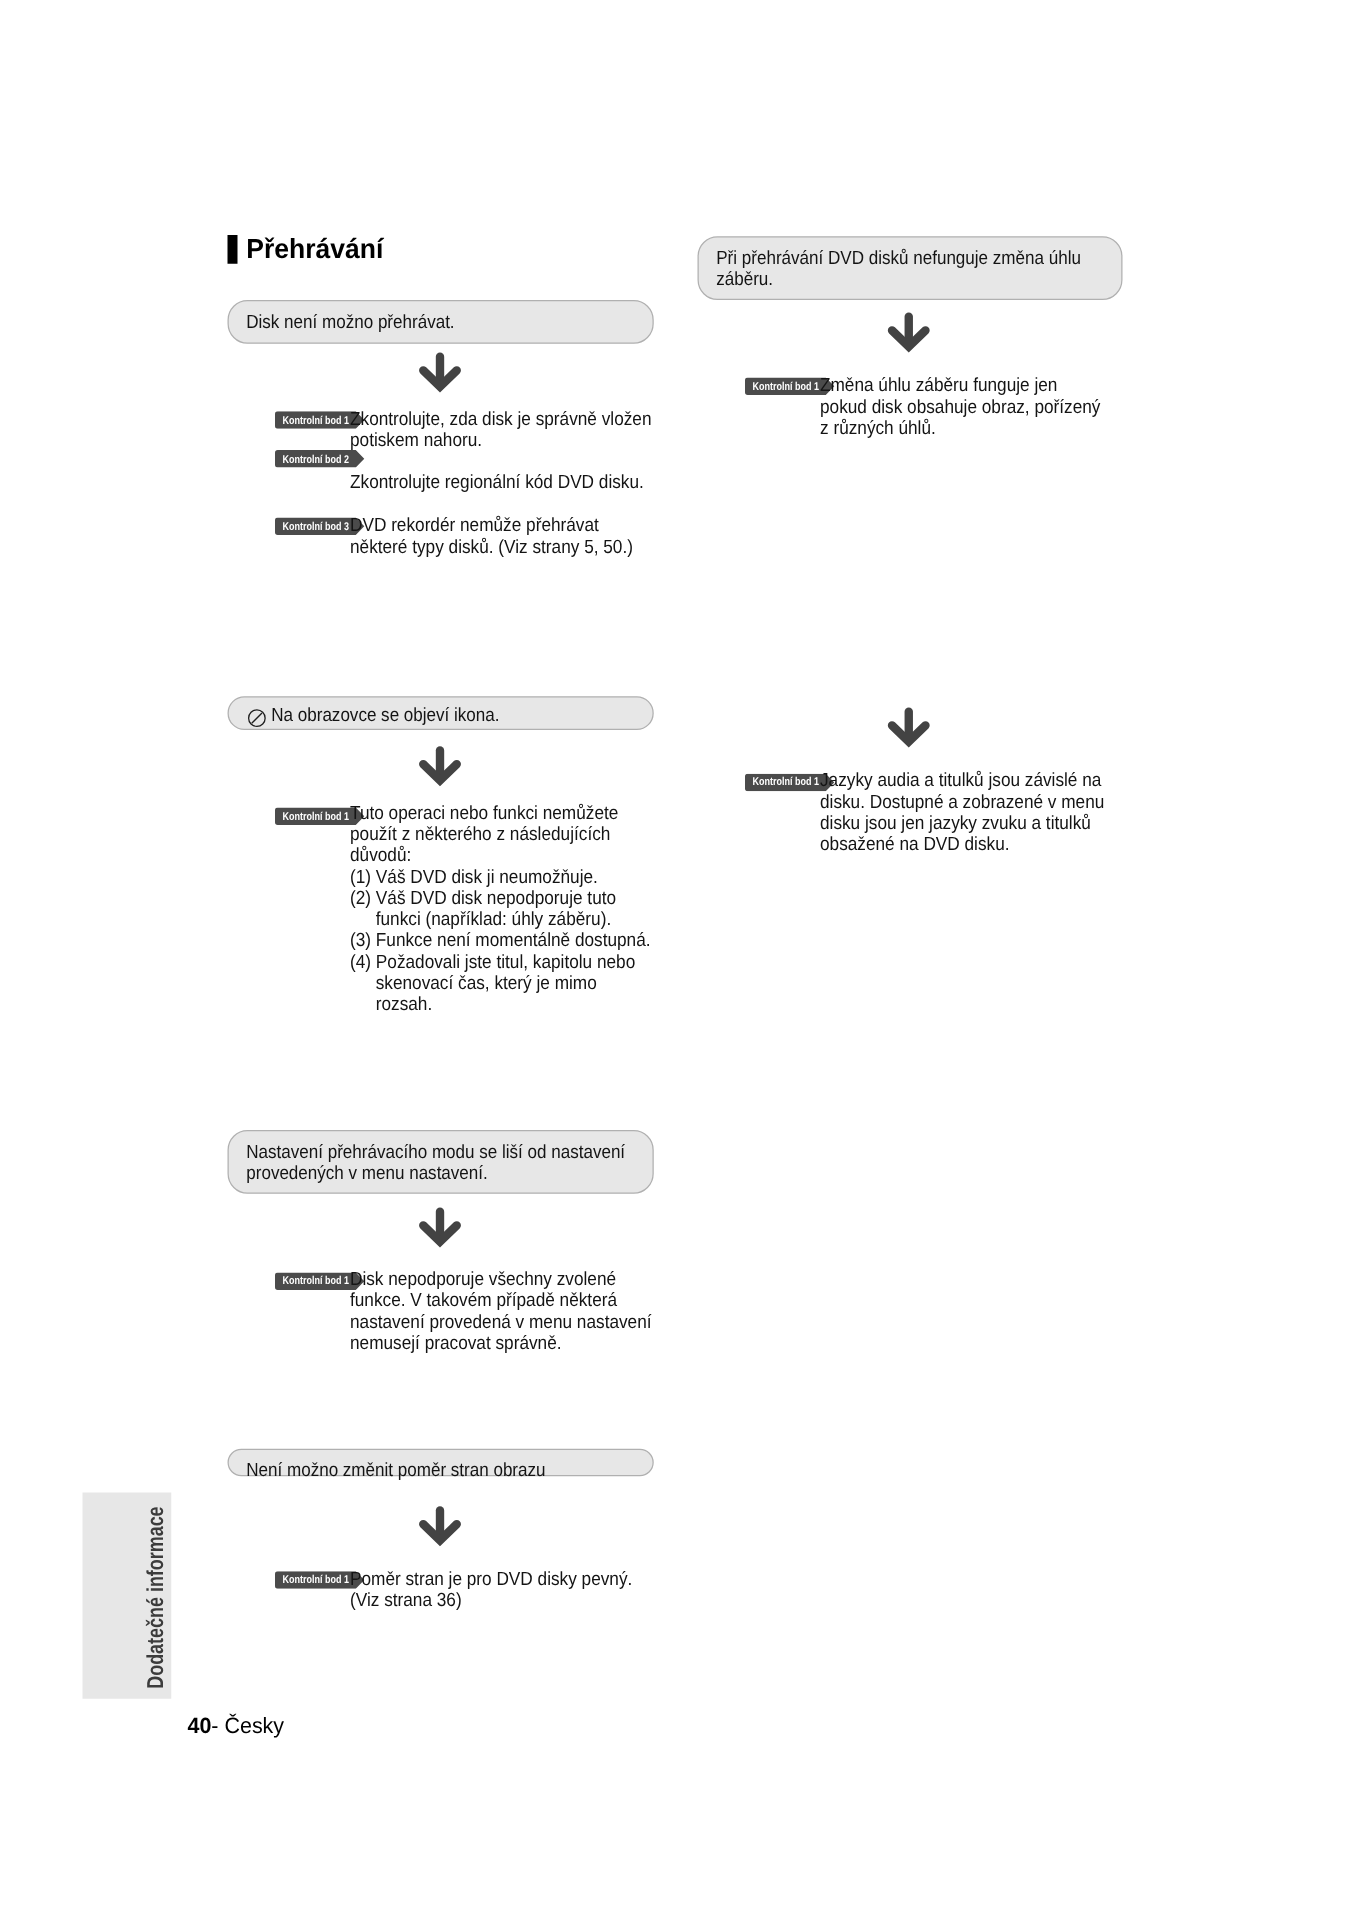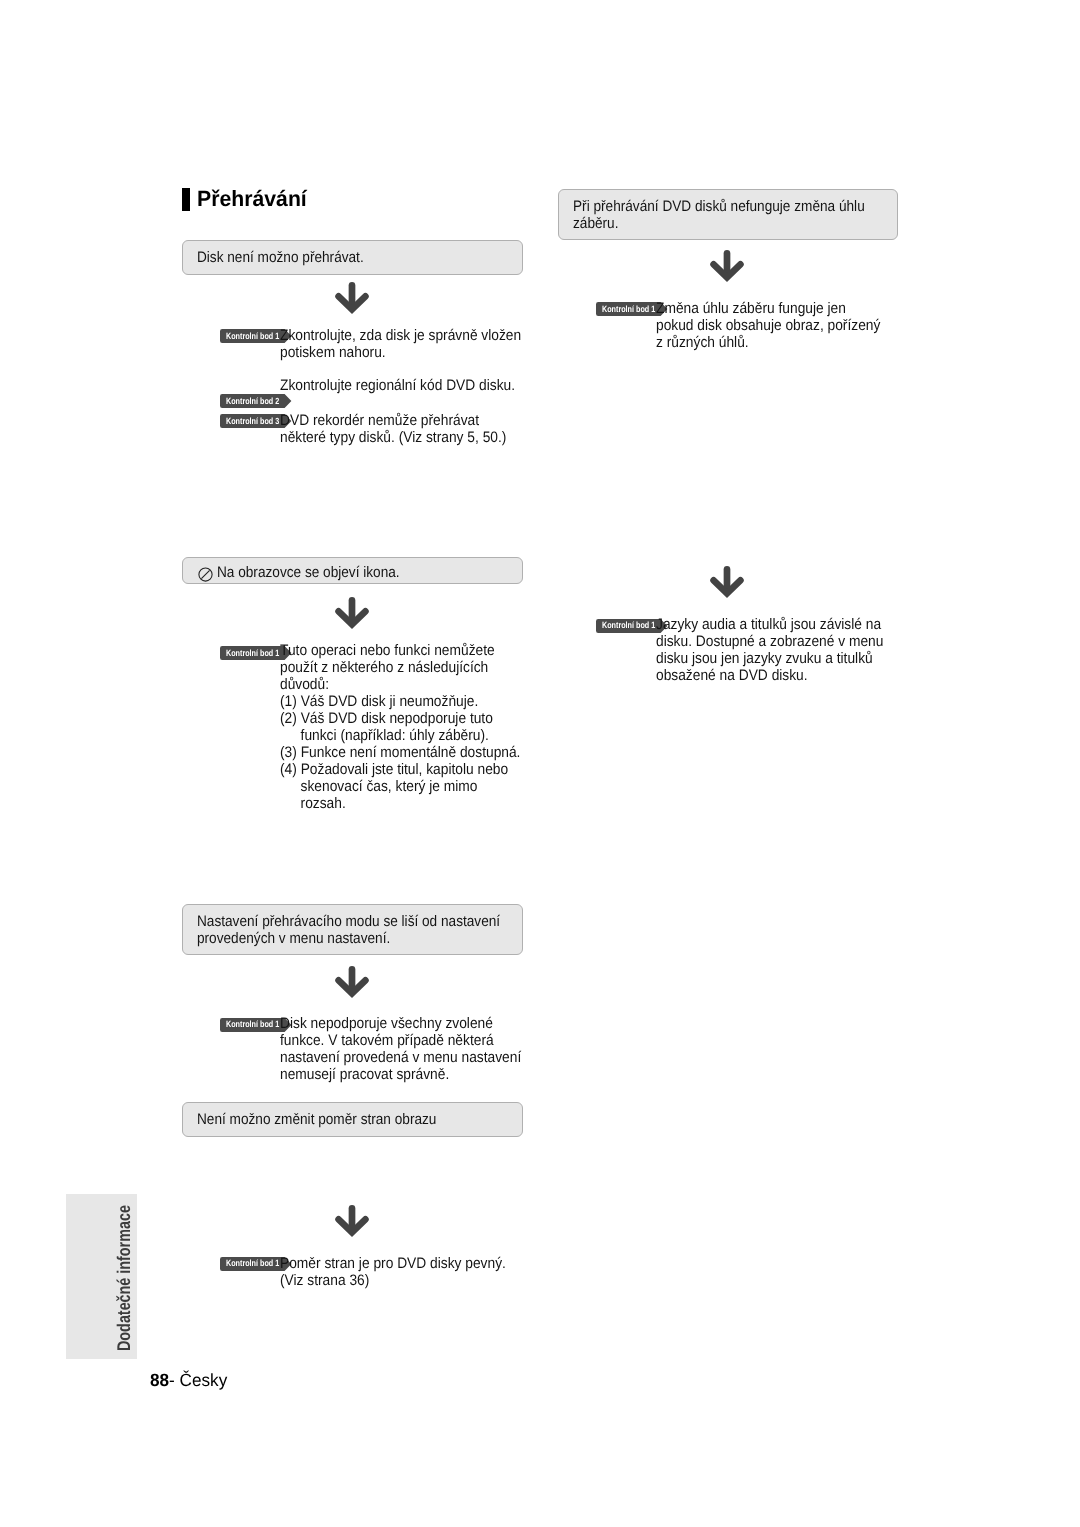--- a/index.html
+++ b/index.html
@@ -26,21 +26,21 @@
   
   .sect-head{ position:absolute; left:182px; top:188px; }
   .sect-bar{ position:absolute; left:0; top:0; width:7.5px; height:23.2px; background:#000; }
   .sect-title{ position:absolute; left:15px; top:0px; font-size:22px; line-height:22px;
     font-weight:bold; color:#000; white-space:pre;
     transform:scaleX(0.965); transform-origin:0 0; }
 
   
   .pbox{
     position:absolute; background:#e7e7e7; border:1.4px solid #b0b0b0;
-    border-radius:6px; box-sizing:border-box;
+    border-radius:16px; box-sizing:border-box;
   }
   .pbox .ptxt{
     position:absolute; left:14px; top:9.2px;
     font-size:15.2px; line-height:16.7px; color:#141414; white-space:pre;
     transform:scaleX(0.8975); transform-origin:0 0;
   }
 
   
   .arrow{ position:absolute; width:34px; height:36px; }
   .arrow svg{ display:block; width:34px; height:36px; overflow:visible; }
@@ -96,21 +96,21 @@
 
   <div class="badge" style="left:183px; top:329px;">
     <svg viewBox="0 0 75 14">
         <path d="M2.2 0 H64.6 L71.4 7 L64.6 14 H2.2 A2.2 2.2 0 0 1 0 11.8 V2.2 A2.2 2.2 0 0 1 2.2 0 Z" fill="#4b4b4b"></path>
       </svg>
     <div class="badge-label">Kontrolní bod 1</div>
   </div>
   <div class="ctext" style="left:280px; top:327px;"><span>Zkontrolujte, zda disk je správně vložen</span>
 <span>potiskem nahoru.</span></div>
 
-  <div class="badge" style="left:183px; top:394px;">
+  <div class="badge" style="left:183px; top:360px;">
     <svg viewBox="0 0 75 14">
         <path d="M2.2 0 H64.6 L71.4 7 L64.6 14 H2.2 A2.2 2.2 0 0 1 0 11.8 V2.2 A2.2 2.2 0 0 1 2.2 0 Z" fill="#4b4b4b"></path>
       </svg>
     <div class="badge-label">Kontrolní bod 2</div>
   </div>
   <div class="ctext" style="left:280px; top:376.5px;"><span>Zkontrolujte regionální kód DVD disku.</span></div>
 
   <div class="badge" style="left:183px; top:414px;">
     <svg viewBox="0 0 75 14">
         <path d="M2.2 0 H64.6 L71.4 7 L64.6 14 H2.2 A2.2 2.2 0 0 1 0 11.8 V2.2 A2.2 2.2 0 0 1 2.2 0 Z" fill="#4b4b4b"></path>
@@ -168,21 +168,21 @@
     <svg viewBox="0 0 75 14">
         <path d="M2.2 0 H64.6 L71.4 7 L64.6 14 H2.2 A2.2 2.2 0 0 1 0 11.8 V2.2 A2.2 2.2 0 0 1 2.2 0 Z" fill="#4b4b4b"></path>
       </svg>
     <div class="badge-label">Kontrolní bod 1</div>
   </div>
   <div class="ctext" style="left:280px; top:1015px;"><span>Disk nepodporuje všechny zvolené</span>
 <span>funkce. V takovém případě některá</span>
 <span>nastavení provedená v menu nastavení</span>
 <span>nemusejí pracovat správně.</span></div>
 
-  <div class="pbox" style="left:182px; top:1102px; width:341px; height:35px;text-decoration:underline;">
+  <div class="pbox" style="left:182px; top:1159px; width:341px; height:22px;text-decoration:underline;">
     <div class="ptxt"><span>Není možno změnit poměr stran obrazu</span></div>
   </div>
   <div class="arrow" style="left:335px; top:1204.9px;">
     <svg viewBox="0 0 34 36" style="height:36px">
         <path d="M17 3.4 L17 24.4" fill="none" stroke="#434343" stroke-width="6.7" stroke-linecap="round"></path>
         <path d="M3.6 14.3 L17 27.3 L30.4 14.3" fill="none" stroke="#434343" stroke-width="6.7" stroke-linecap="round" stroke-linejoin="miter" stroke-miterlimit="8"></path>
       </svg>
   </div>
 
   <div class="badge" style="left:183px; top:1256.8px;">
@@ -226,15 +226,15 @@
     <svg viewBox="0 0 75 14">
         <path d="M2.2 0 H64.6 L71.4 7 L64.6 14 H2.2 A2.2 2.2 0 0 1 0 11.8 V2.2 A2.2 2.2 0 0 1 2.2 0 Z" fill="#4b4b4b"></path>
       </svg>
     <div class="badge-label">Kontrolní bod 1</div>
   </div>
   <div class="ctext" style="left:656px; top:615.5px;"><span>Jazyky audia a titulků jsou závislé na</span>
 <span>disku. Dostupné a zobrazené v menu</span>
 <span>disku jsou jen jazyky zvuku a titulků</span>
 <span>obsažené na DVD disku.</span></div>
 
-  <div class="footer"><span class="num">88</span><span>- Česky</span></div>
+  <div class="footer"><span class="num">40</span><span>- Česky</span></div>
 
 </div>
 
 </body></html>

